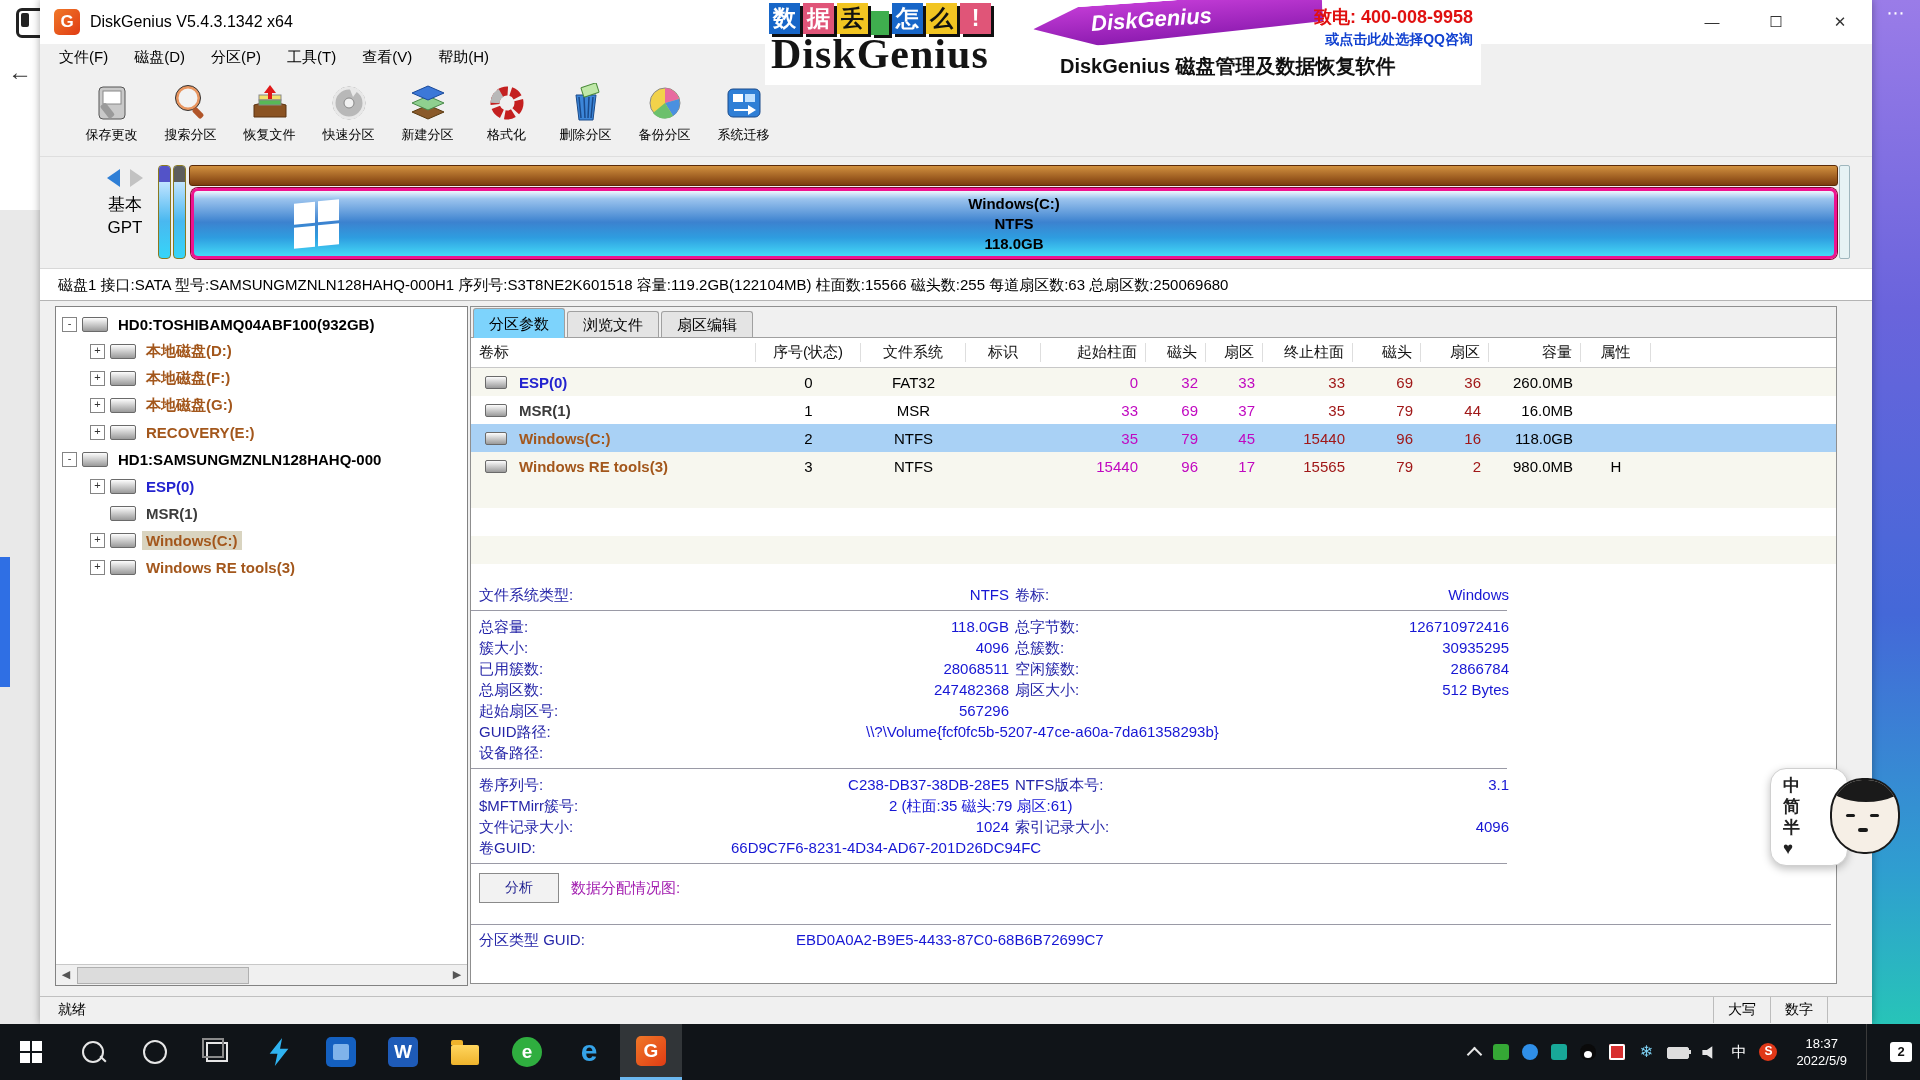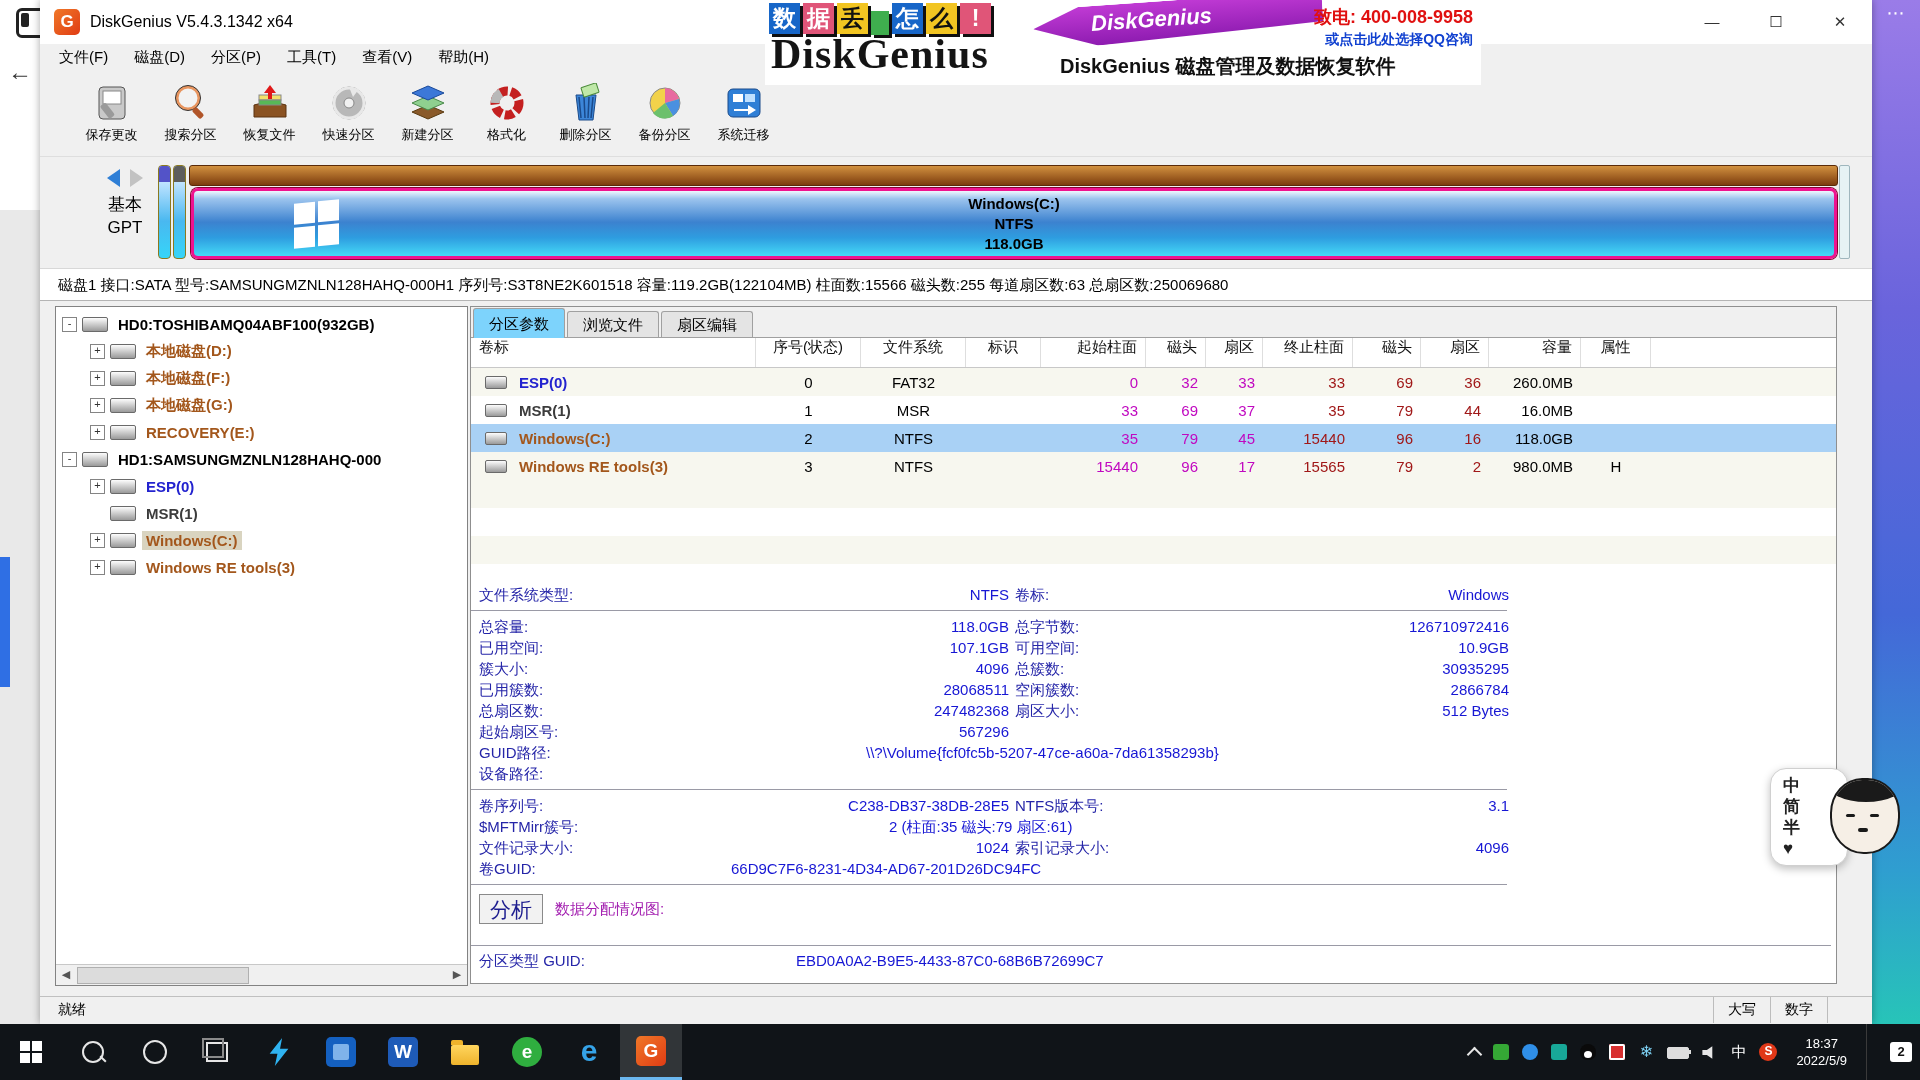--- a/index.html
+++ b/index.html
@@ -83,21 +83,21 @@
   .tree-hsb{position:absolute;left:0;right:0;bottom:0;height:20px;background:#f0f0f0;border-top:1px solid #c8c8c8}
   .hsb-btn{position:absolute;top:0;width:20px;height:19px;text-align:center;line-height:19px;color:#555;font-size:11px}
   .hsb-btn.l{left:0}.hsb-btn.r{right:0}
   .hsb-thumb{position:absolute;left:21px;top:2px;width:170px;height:15px;background:#dcdcdc;border:1px solid #b0b0b0}
   
   .rpanel{position:absolute;left:430px;top:306px;width:1367px;height:678px;background:#fff;border:1px solid #8f8f8f;overflow:hidden;box-sizing:border-box}
   .tabs{height:30px;background:#f0f0f0;border-bottom:1px solid #a0a0a0;display:flex;align-items:flex-end;padding-left:2px}
   .tab{height:25px;line-height:25px;padding:0 15px;font-size:15px;border:1px solid #a0a0a0;border-bottom:none;
       border-radius:3px 3px 0 0;background:#e4e4e4;margin-right:2px}
   .tab.active{background:#7dd3fc;height:29px;line-height:29px;margin-bottom:-1px}
-  .thead{height:29px;display:flex;border-bottom:1px solid #c8c8c8;font-size:15px;}
+  .thead{height:29px;display:flex;border-bottom:1px solid #c8c8c8;font-size:15px;align-items:center}
   .thead .tc{border-right:1px solid #dedede;color:#111}
   .tc{box-sizing:border-box;padding:0 8px;overflow:hidden;white-space:nowrap}
   .c0{width:285px}.c1{width:105px;text-align:center}.c2{width:105px;text-align:center}.c3{width:75px;text-align:center}
   .c4{width:105px;text-align:right}.c5{width:60px;text-align:right}.c6{width:57px;text-align:right}
   .c7{width:90px;text-align:right}.c8{width:68px;text-align:right}.c9{width:68px;text-align:right}
   .c10{width:92px;text-align:right}.c11{width:70px;text-align:center}
   .trow{height:28px;display:flex;align-items:center;font-size:15px}
   .trow .c0{display:flex;align-items:center;gap:6px;padding-left:14px}
   .trow .dico{width:20px;height:11px}
   .pname{font-weight:bold}
@@ -106,21 +106,21 @@
   .stripes{height:96px;background:repeating-linear-gradient(180deg,#f7f7ef 0 28px,#ffffff 28px 56px)}
   
   .details{padding:8px 0 0 8px;font-size:15px}
   .drow{display:grid;grid-template-columns:215px 315px 170px 330px;height:21px;line-height:21px;white-space:nowrap}
   .dl,.dl2{color:#2525a8}.dl2{padding-left:6px}
   .dv,.dv2{color:#1717d4;text-align:right}
   .dwide{grid-column:2/5;text-align:left;color:#1717d4}
   hr.dsep{border:0;border-top:1px solid #9a9aa6;margin:5px 0;width:1036px;margin-left:-8px}
   hr.bsep{border:0;border-top:1px solid #9a9aa6;margin:0 0 4px -8px;width:1360px}
   .btnrow{display:flex;align-items:center;gap:12px;height:36px;margin:6px 0 0 0}
-  .abtn{width:64px;height:30px;background:#f2f2f2;border:1px solid #8a8a8a;font-size:21px;color:#1d1d8f;font-family:inherit}
+  .abtn{width:80px;height:30px;background:#f2f2f2;border:1px solid #8a8a8a;font-size:14px;color:#1d1d8f;font-family:inherit}
   .alloc{color:#a21caf}
   .spacer{height:18px}
   .guid-bottom .dwide{padding-left:102px;}
   
   .statusbar{position:absolute;left:0;top:996px;right:0;height:26px;background:#f0f0f0;border-top:1px solid #c0c0c0;
       display:flex;align-items:center;font-size:14px}
   .statusbar .ready{padding-left:18px}
   .statusbar .cells{margin-left:auto;display:flex;height:100%}
   .statusbar .cell{width:56px;text-align:center;line-height:25px;border-left:1px solid #bcbcbc}
   .statusbar .cell.empty{width:44px}
@@ -501,26 +501,20 @@
           <span class="dv2">Windows</span>
         </div>
       <hr class="dsep">
       <div class="drow">
           <span class="dl">总容量:</span>
           <span class="dv">118.0GB</span>
           <span class="dl2">总字节数:</span>
           <span class="dv2">126710972416</span>
         </div>
       <div class="drow">
-          <span class="dl">已用空间:</span>
-          <span class="dv">107.1GB</span>
-          <span class="dl2">可用空间:</span>
-          <span class="dv2">10.9GB</span>
-        </div>
-      <div class="drow">
           <span class="dl">簇大小:</span>
           <span class="dv">4096</span>
           <span class="dl2">总簇数:</span>
           <span class="dv2">30935295</span>
         </div>
       <div class="drow">
           <span class="dl">已用簇数:</span>
           <span class="dv">28068511</span>
           <span class="dl2">空闲簇数:</span>
           <span class="dv2">2866784</span>

